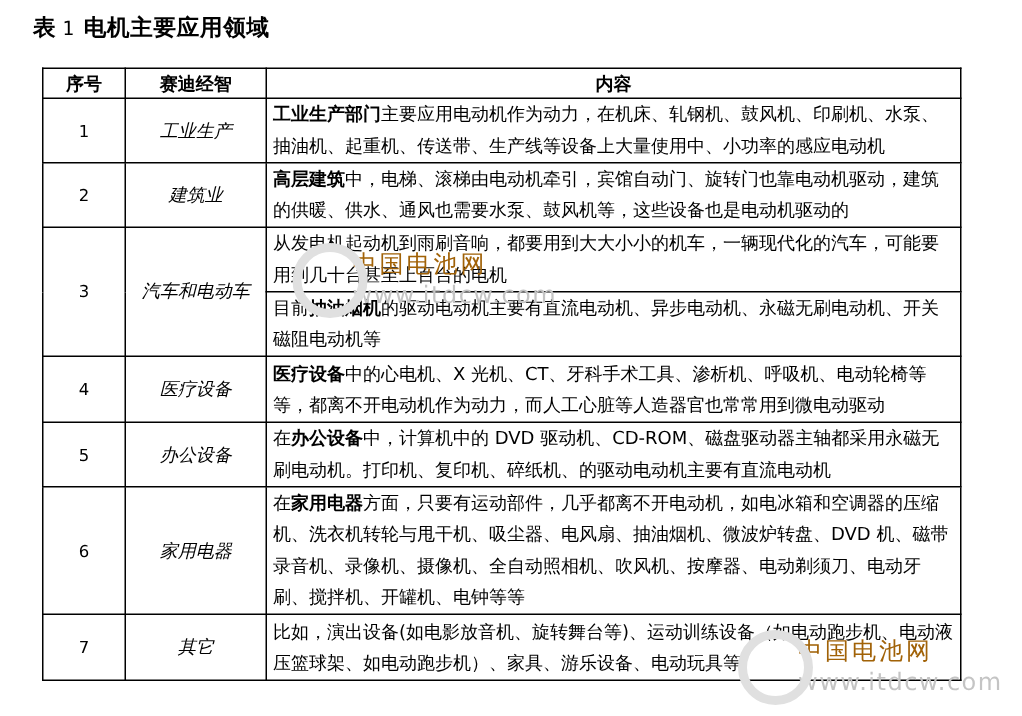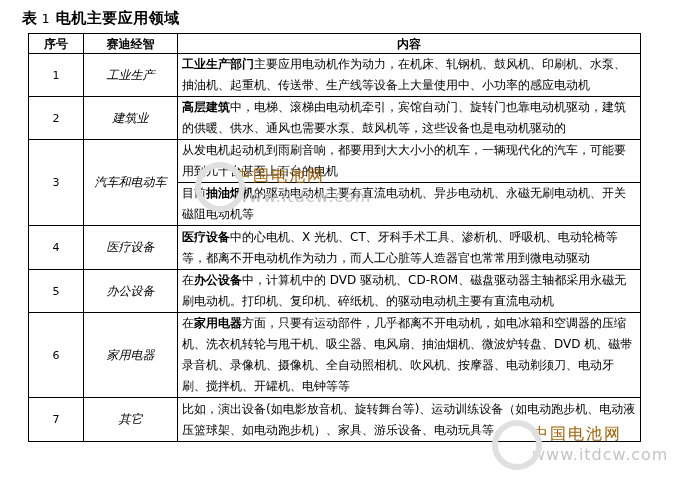--- a/index.html
+++ b/index.html
@@ -1,20 +1,20 @@
 <!DOCTYPE html>
 <html><head>
 <meta charset="utf-8">
 <style>
   html, body { margin:0; padding:0; background:#ffffff; }
   body { width:681px; height:477px; position:relative; overflow:hidden;
          font-family:"DejaVu Sans", sans-serif; color:#000; }
   .title { position:absolute; left:22px; top:9px; font-size:15px; font-weight:bold; letter-spacing:0.5px; }
   .title .num { font-weight:normal; font-family:"DejaVu Sans Mono", monospace; font-size:13px; margin:0 6px 0 4px; }
-  table { position:absolute; left:28px; top:33px; width:612px; border-collapse:collapse; table-layout:fixed;border-radius:11px; }
+  table { position:absolute; left:28px; top:45px; width:612px; border-collapse:collapse; table-layout:fixed;border-radius:11px; }
   td, th { border:1px solid #000; padding:0; font-size:12px; line-height:21px; }
   th { height:19px; font-weight:bold; font-size:12px; line-height:18px; }
   col.c1 { width:55px; } col.c2 { width:94px; } col.c3 { width:463px; }
   td.num { text-align:center; font-size:11px; }
   td.field { text-align:center; font-size:12px;font-style:italic; }
   td.content { padding:0 4px; text-align:left; font-size:12px; }
   .b { font-weight:bold;text-align:right; }
   .source { position:absolute; left:36px; top:458px; font-size:15px; font-weight:bold;margin-top:20px; }
   .source .date { font-weight:normal; font-size:13px; margin-left:14px; font-family:"DejaVu Sans", sans-serif; }
   .wm { position:absolute; color:#c8c8c8; pointer-events:none; }

